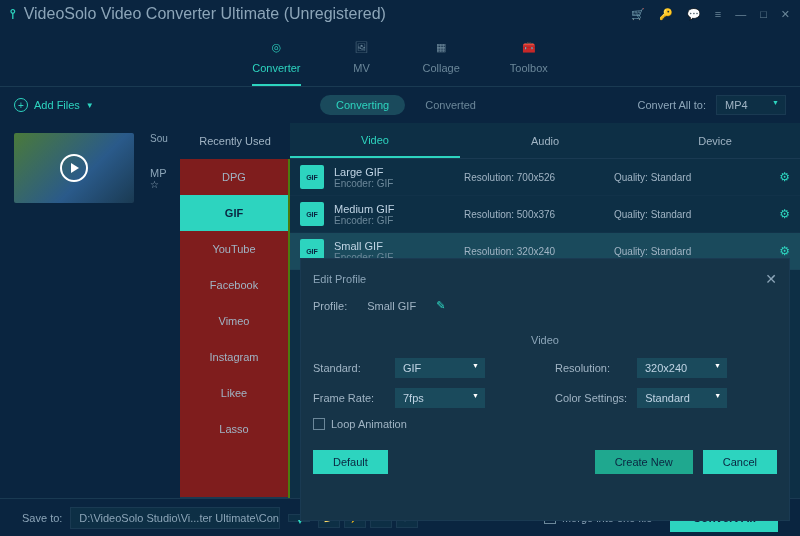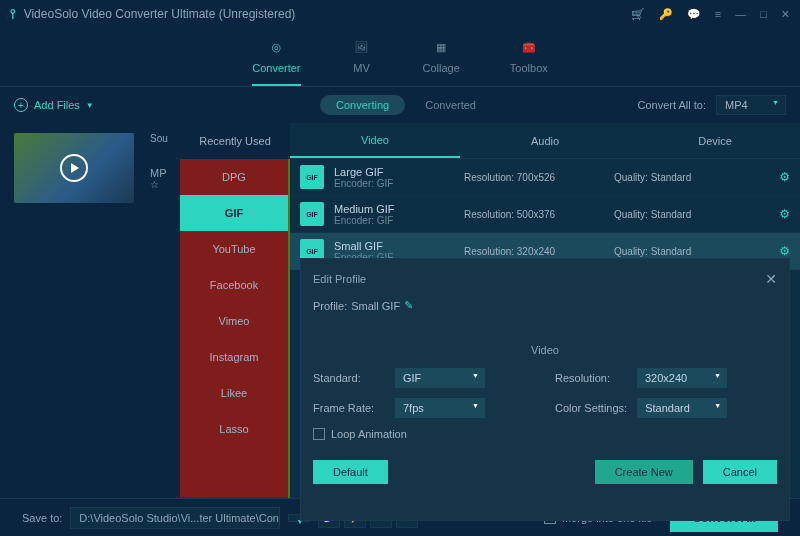--- a/index.html
+++ b/index.html
@@ -1,19 +1,19 @@
 <!DOCTYPE html>
 <html><head>
 <meta charset="utf-8">
 <style>
 *{margin:0;padding:0;box-sizing:border-box;font-family:Arial,sans-serif;font-size:11px}
 body{background:#0a2540;color:#a0b4c4;width:800px;height:536px;overflow:hidden;position:relative}
 .titlebar{height:28px;display:flex;align-items:center;padding:0 10px;background:#0a2540}
 .logo{color:#2dd4bf;font-weight:bold;margin-right:8px;font-size:13px}
-.title{color:#8ca5b8;font-size:12px}
+.title{color:#8ca5b8;font-size:16px}
 .winctrl{margin-left:auto;display:flex;gap:14px;color:#6b8799}
 .winctrl span{cursor:pointer}
 .tabs{display:flex;justify-content:center;gap:50px;padding:8px 0 0;border-bottom:1px solid #1a3a52}
 .tab{display:flex;flex-direction:column;align-items:center;gap:4px;padding-bottom:10px;cursor:pointer;color:#6b8799}
 .tab.active{color:#2dd4bf;border-bottom:2px solid #2dd4bf}
 .tab-icon{width:22px;height:22px;display:flex;align-items:center;justify-content:center}
 .toolbar{display:flex;align-items:center;padding:8px 14px;gap:10px}
 .addfiles{color:#2dd4bf;display:flex;align-items:center;gap:6px;cursor:pointer}
 .plus{width:14px;height:14px;border:1px solid #2dd4bf;border-radius:50%;display:flex;align-items:center;justify-content:center;font-size:10px}
 .subtabs{margin-left:auto;display:flex;gap:4px;position:absolute;left:320px}
@@ -42,21 +42,21 @@
 .iicon{width:24px;height:24px;background:#2dd4bf;border-radius:2px;display:flex;align-items:center;justify-content:center;font-size:7px;color:#0a2540;font-weight:bold}
 .iinfo{flex:0 0 120px}
 .iname{color:#c0d4e4;font-size:11px}
 .ienc{color:#6b8799;font-size:10px}
 .ires{flex:0 0 140px;color:#a0b4c4;font-size:10px}
 .iqual{flex:1;color:#a0b4c4;font-size:10px}
 .gear{color:#2dd4bf;cursor:pointer;font-size:12px}
 .editprofile{position:absolute;left:300px;top:135px;right:10px;bottom:10px;background:#163448;border:1px solid #1a3a52;padding:12px;z-index:10}
 .ephdr{display:flex;justify-content:space-between;align-items:center;margin-bottom:12px;color:#8ca5b8}
 .epclose{cursor:pointer;font-size:14px}
-.epname{display:flex;align-items:center;gap:4px;margin-bottom:32px;color:#a0b4c4}
+.epname{display:flex;align-items:center;gap:20px;margin-bottom:22px;color:#a0b4c4}
 .pencil{color:#2dd4bf;cursor:pointer}
 .epsect{text-align:center;color:#8ca5b8;margin-bottom:12px}
 .eprow{display:flex;gap:20px;margin-bottom:10px;align-items:center}
 .epfield{display:flex;align-items:center;gap:10px;flex:1}
 .eplabel{min-width:72px;color:#a0b4c4}
 .epsel{background:#1a4a5c;border:none;padding:4px 22px 4px 8px;color:#c0d4e4;cursor:pointer;position:relative;min-width:90px}
 .epsel::after{content:"▼";position:absolute;right:6px;font-size:7px;color:#fff}
 .epcheck{display:flex;align-items:center;gap:6px;color:#a0b4c4}
 .chkbox{width:12px;height:12px;border:1px solid #6b8799}
 .epbtns{display:flex;gap:10px;margin-top:20px}

